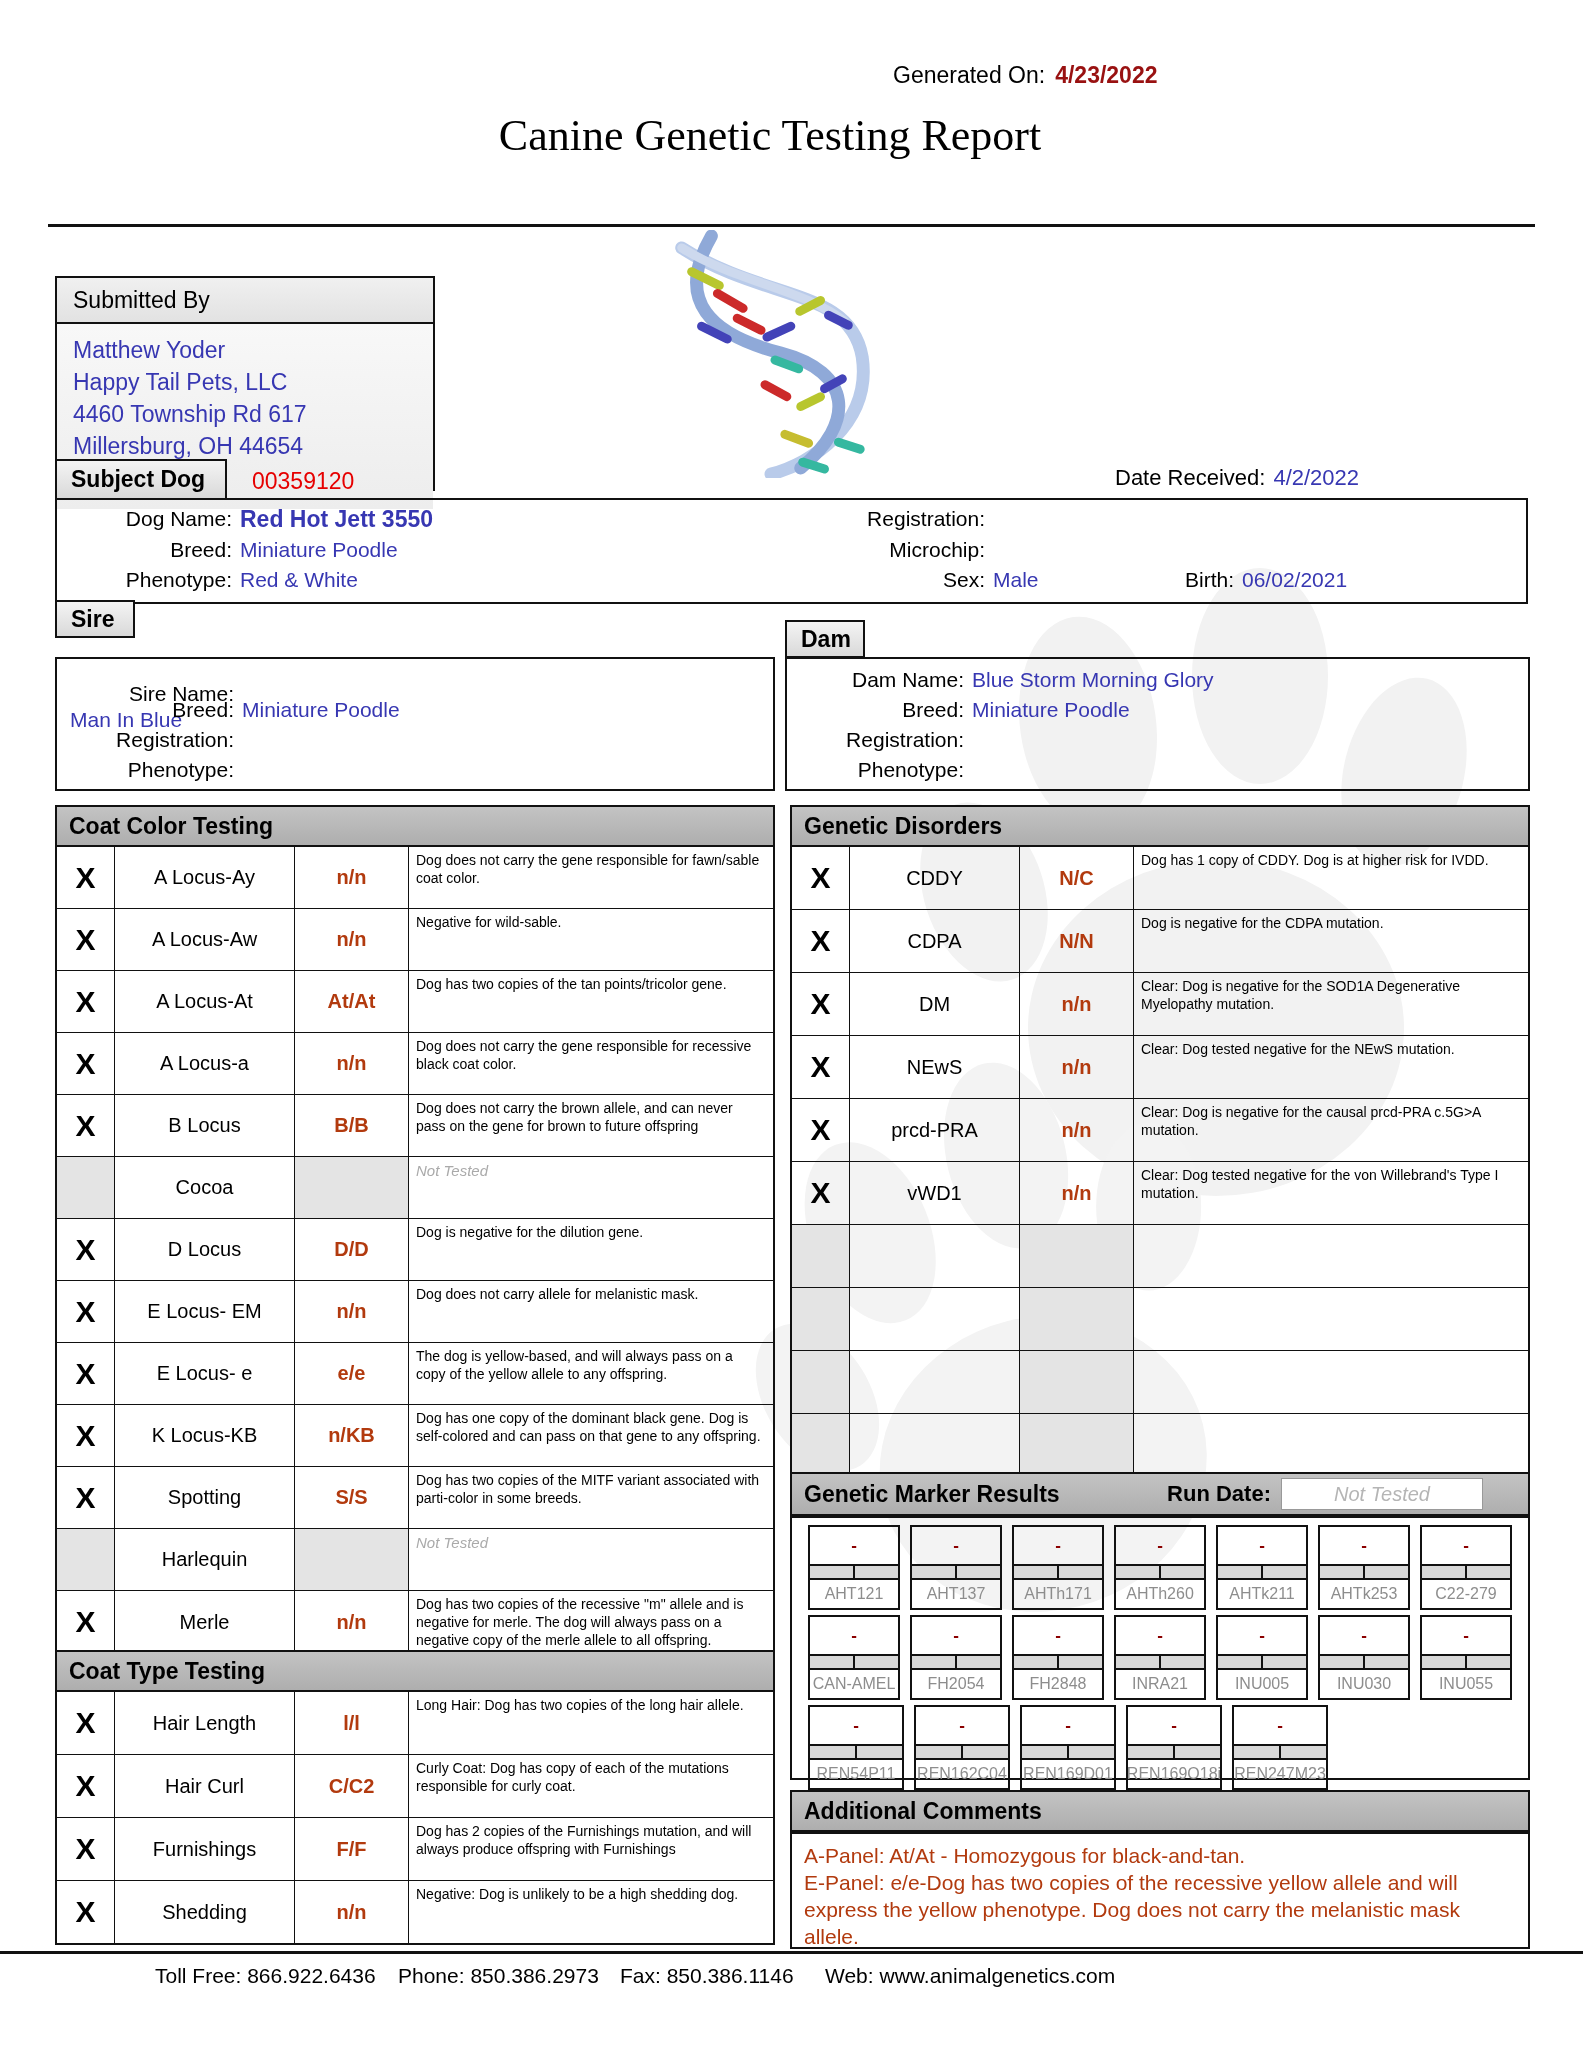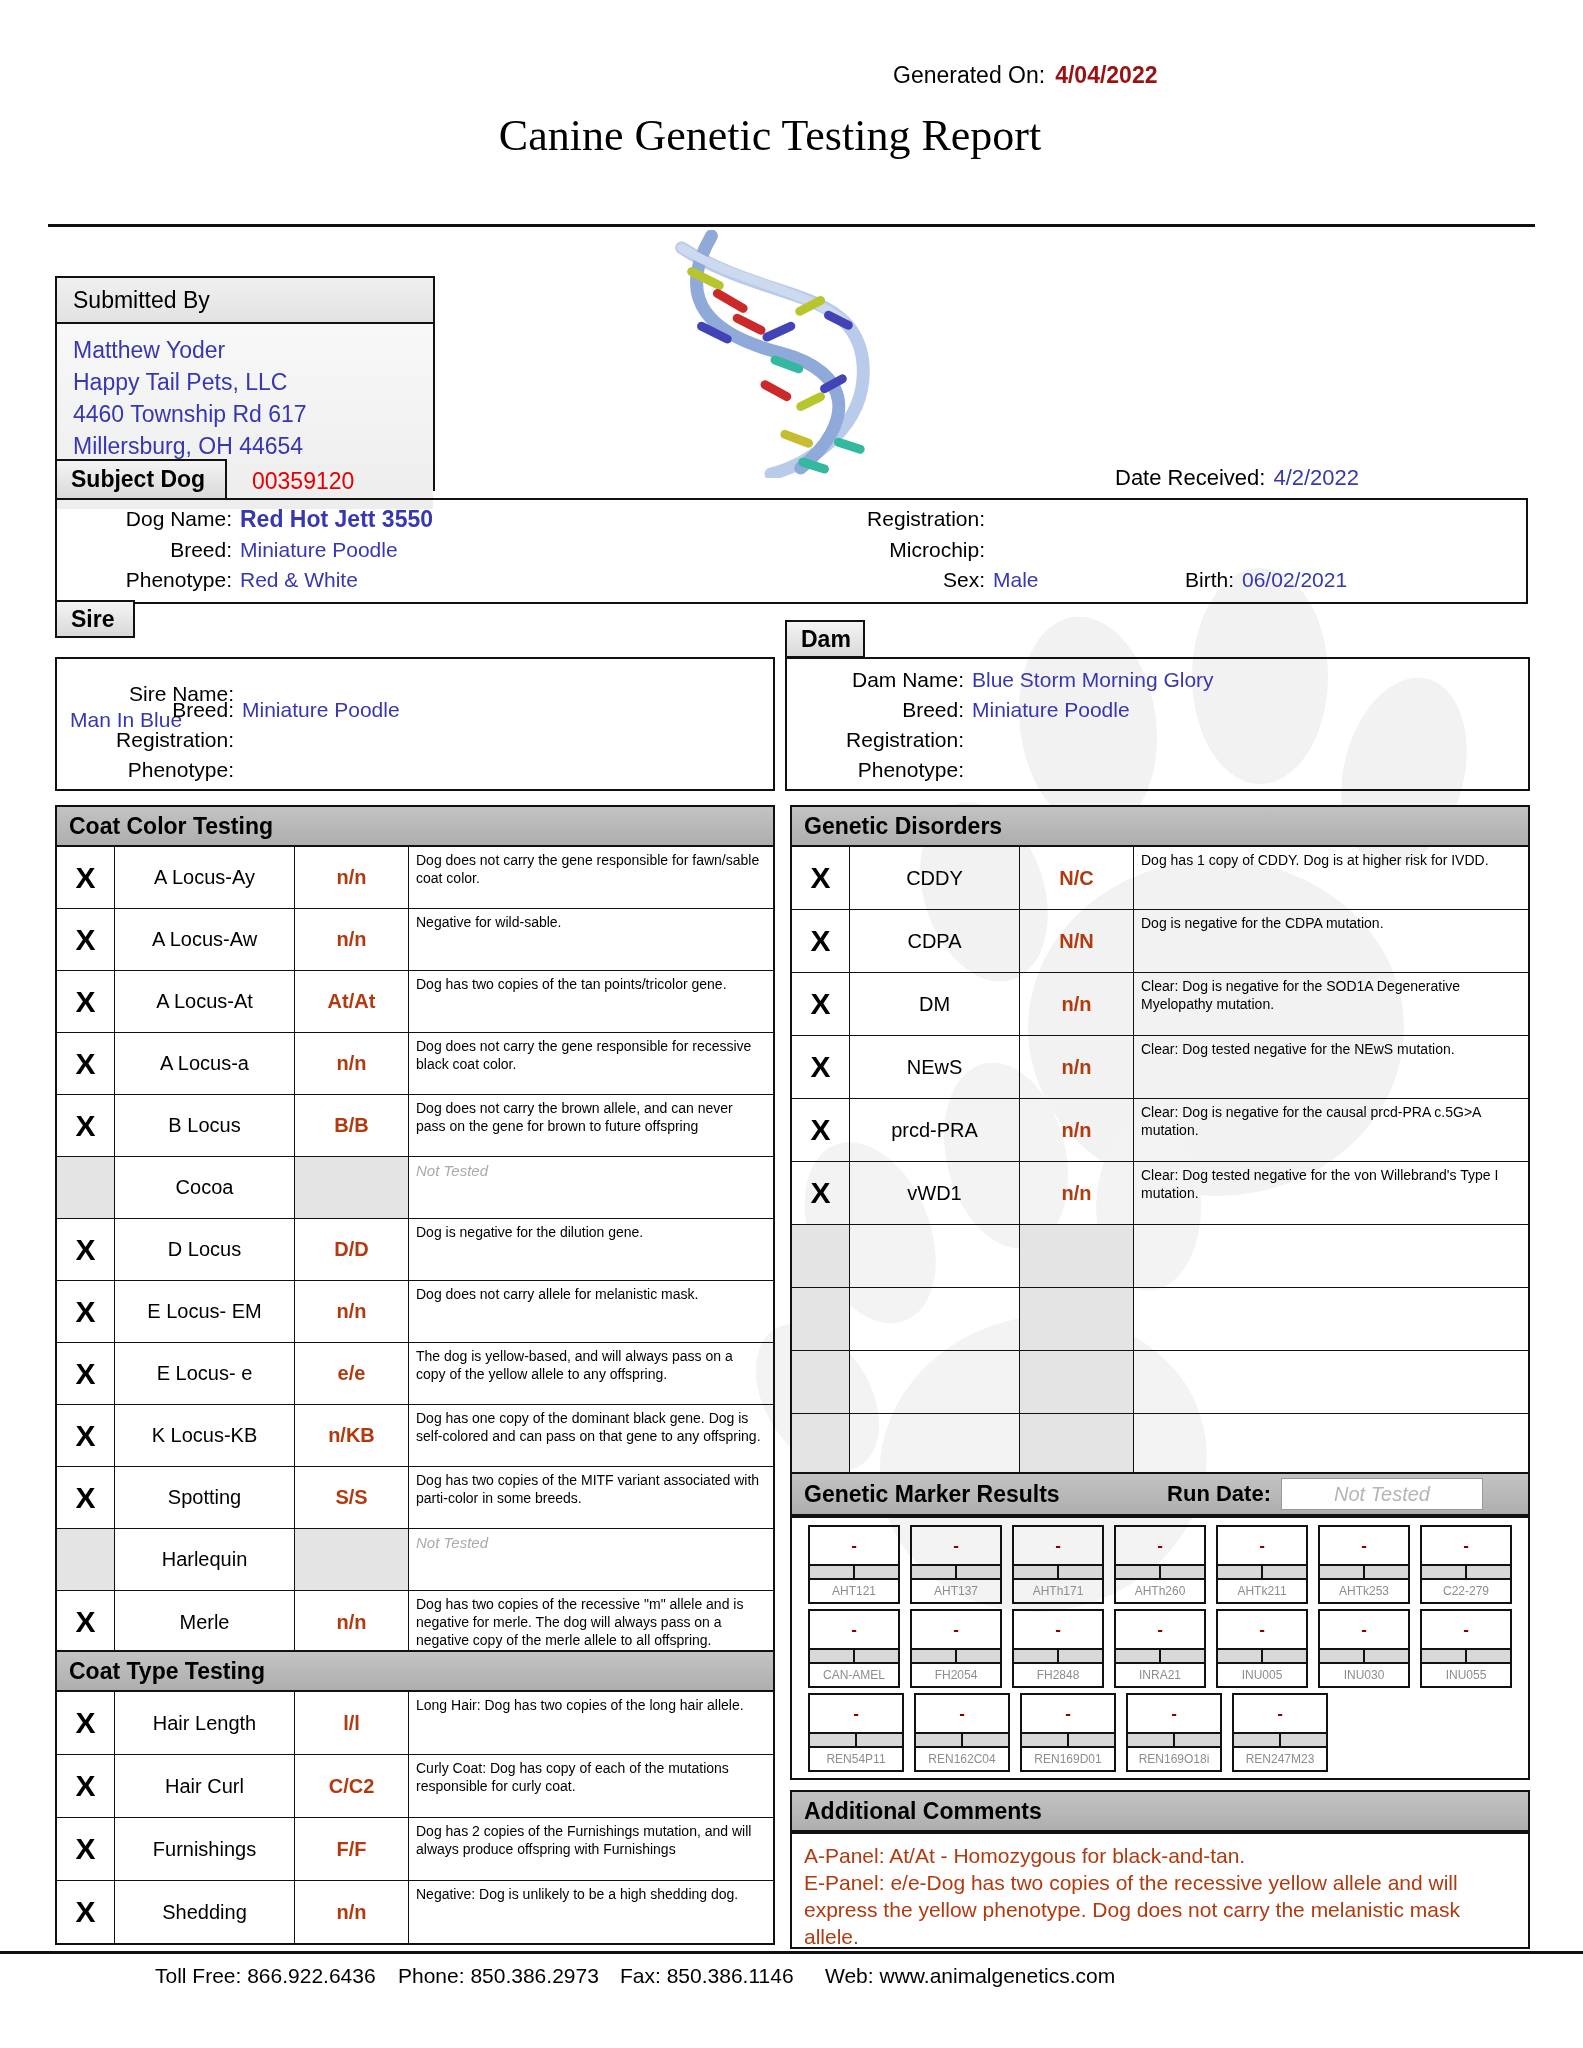--- a/index.html
+++ b/index.html
@@ -67,21 +67,21 @@
   .run-box{background:#fff;border:1px solid #999;width:200px;height:30px;display:flex;align-items:center;
            justify-content:center;color:#b5b5b5;font-style:italic;font-size:20px;font-weight:normal;}
   .mk-body{border:2px solid #111;padding:7px 16px;background:transparent;}
   .m-row{display:flex;gap:10px;margin-bottom:5px;}
   .marker{width:92px;border:2px solid #111;background:transparent;}
   .m-result{height:37px;display:flex;align-items:center;justify-content:center;color:#8b0000;
             font-weight:bold;font-size:17px;}
   .m-alleles{height:12px;display:flex;border-top:2px solid #111;border-bottom:2px solid #111;}
   .m-alleles span{flex:1;background:#d8d8d8;}
   .m-alleles span + span{border-left:2px solid #111;}
-  .m-name{height:22px;display:flex;align-items:center;justify-content:center;font-size:12px;color:#8d8d8d;
+  .m-name{height:28px;display:flex;align-items:center;justify-content:center;font-size:16px;color:#8d8d8d;
           white-space:nowrap;overflow:hidden;}
 
   
   .cm-body{border:2px solid #111;padding:8px 12px;font-size:21px;line-height:27px;color:var(--result);}
 
   .footer-item{position:absolute;top:0;font-size:21px;white-space:nowrap;}
 </style>
 </head>
 <body>
 
@@ -102,21 +102,21 @@
       <ellipse cx="52" cy="46" rx="17" ry="27" transform="rotate(-8 52 46)"></ellipse>
       <ellipse cx="95" cy="34" rx="17" ry="27"></ellipse>
       <ellipse cx="131" cy="58" rx="15" ry="24" transform="rotate(14 131 58)"></ellipse>
       <ellipse cx="84" cy="122" rx="47" ry="42"></ellipse>
     </g>
   </svg>
 
 
   <div class="abs z gen-row" style="left:893px;top:62px;">
     <span>Generated On:</span>
-    <span class="gen-val">4/04/2022</span>
+    <span class="gen-val">4/23/2022</span>
   </div>
 
   <div class="abs z report-title" style="left:460px;top:110px;width:620px;">Canine Genetic Testing Report</div>
 
   <div class="abs z rule" style="left:48px;top:224px;width:1487px;height:3px;"></div>
 
   <div class="abs z box" style="left:55px;top:240px;width:380px;height:215px;margin-top:36px;">
     <div class="sub-head">Submitted By</div>
     <div class="sub-body" id="submitted-lines">
         <div>Matthew Yoder</div>

